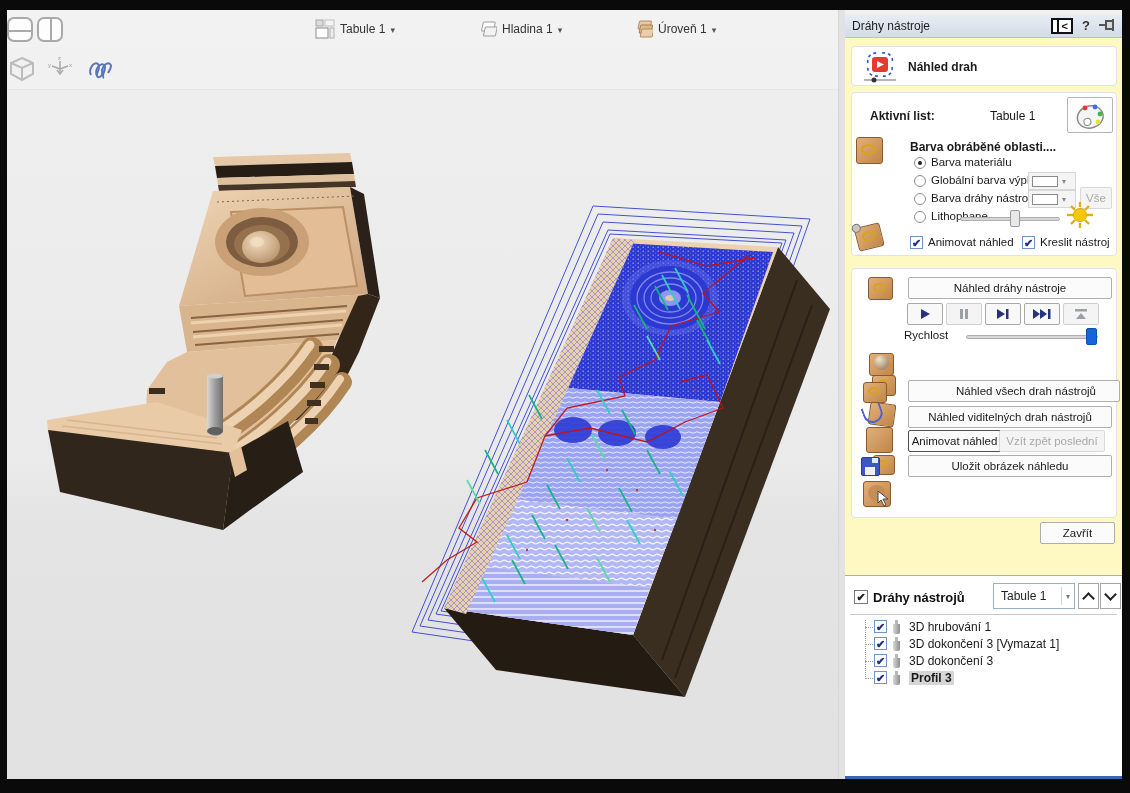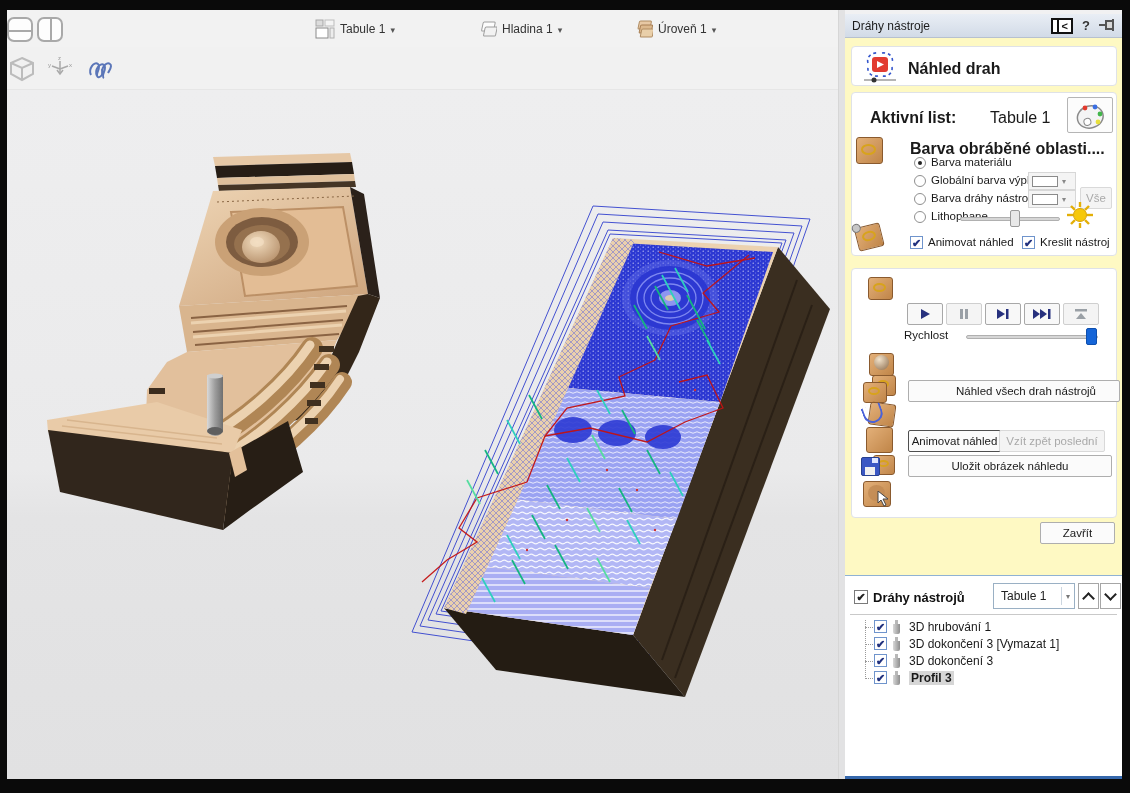--- a/index.html
+++ b/index.html
@@ -33,21 +33,21 @@
   .ph-icons{display:flex;align-items:center;gap:9px;}
   .collapse-ic{width:22px;height:16px;border:2px solid #111;background:#fff;position:relative;display:inline-block;}
   .collapse-ic .bar{position:absolute;left:4px;top:0;bottom:0;border-left:2px solid #111;}
   .collapse-ic .arr{position:absolute;right:3px;top:0;font-size:11px;font-weight:bold;color:#111;line-height:12px;}
   .help-ic{font-size:13px;color:#333;font-weight:bold;}
   .pin-ic{display:inline-block;}
 
   .card{position:absolute;left:6px;width:266px;background:#fff;border:1px solid #dfe2e7;border-radius:4px;}
   .bold{font-weight:bold;}
   .f11{font-size:11.5px;color:#1a1a1a;}
-  .f12{font-size:16px;color:#1a1a1a;}
+  .f12{font-size:12px;color:#1a1a1a;}
 
   .btn{position:absolute;background:#fbfbfb;border:1px solid #aeaeae;border-radius:2px;
        font-size:11.5px;color:#1a1a1a;text-align:center;line-height:20px;height:22px;cursor:default;}
   .btn.dark{border:1px solid #4f4f4f;}
   .btn.disabled{background:#f4f4f4;border-color:#d9d9d9;color:#a9a9a9;}
 
   .pb{position:absolute;width:36px;height:22px;background:#f8f8f8;border:1px solid #a8a8a8;border-radius:2px;
       display:flex;align-items:center;justify-content:center;}
   .pb.disabled{border-color:#cfcfcf;background:#f4f4f4;}
 
@@ -477,20 +477,21 @@
       <span class="f11" style="position:absolute;left:76px;top:143px;">Animovat náhled</span>
       <span class="checkbox" style="left:170px;top:143px;">✔</span>
       <span class="f11" style="position:absolute;left:188px;top:143px;">Kreslit nástroj</span>
     </div>
 
     <div class="card" style="top:254px;height:250px;">
       <span class="wood" style="left:16px;top:8px;width:26px;height:24px;">
         <span class="sq" style="left:0;top:0;width:25px;height:23px;"></span>
         <span class="ring" style="left:5px;top:6px;width:13px;height:9px;"></span>
       </span>
+      <span class="btn" style="left:56px;top:8px;width:204px;">Náhled dráhy nástroje</span>
 
       <span class="pb" style="left:55px;top:34px;">
         <svg width="12" height="12">
               <polygon points="2,1 2,11 11,6" fill="#27317e"></polygon>
             </svg>
           </span>
       <span class="pb disabled" style="left:94px;top:34px;">
         <svg width="10" height="12">
               <rect x="1" y="1" width="3" height="10" fill="#9aa0a6"></rect>
               <rect x="6" y="1" width="3" height="10" fill="#9aa0a6"></rect>
@@ -530,20 +531,21 @@
         <span class="ring" style="left:14px;top:5px;width:12px;height:8px;"></span>
         <span class="sq" style="left:0;top:7px;width:24px;height:21px;"></span>
         <span class="ring" style="left:5px;top:12px;width:12px;height:8px;"></span>
       </span>
       <span class="btn" style="left:56px;top:111px;width:212px;padding-left:24px;">Náhled všech drah nástrojů</span>
 
       <span class="wood" style="left:9px;top:132px;width:36px;height:32px;">
         <span class="sq" style="left:8px;top:2px;width:26px;height:23px;transform:rotate(8deg);"></span>
         <span style="position:absolute;left:2px;top:4px;width:20px;height:18px;border:2.5px solid #4a62d8;border-top:none;border-radius:0 0 10px 10px;transform:rotate(-20deg);"></span>
       </span>
+      <span class="btn" style="left:56px;top:137px;width:204px;">Náhled viditelných drah nástrojů</span>
 
       <span class="wood" style="left:14px;top:158px;width:28px;height:28px;">
         <span class="sq" style="left:0;top:0;width:27px;height:26px;"></span>
       </span>
       <span class="btn dark" style="left:56px;top:161px;width:93px;">Animovat náhled</span>
       <span class="btn disabled" style="left:147px;top:161px;width:106px;">Vzít zpět poslední</span>
 
       <span class="wood" style="left:9px;top:182px;width:36px;height:32px;">
         <span class="sq" style="left:12px;top:4px;width:22px;height:20px;"></span>
         <span class="ring" style="left:17px;top:9px;width:11px;height:7px;"></span>

